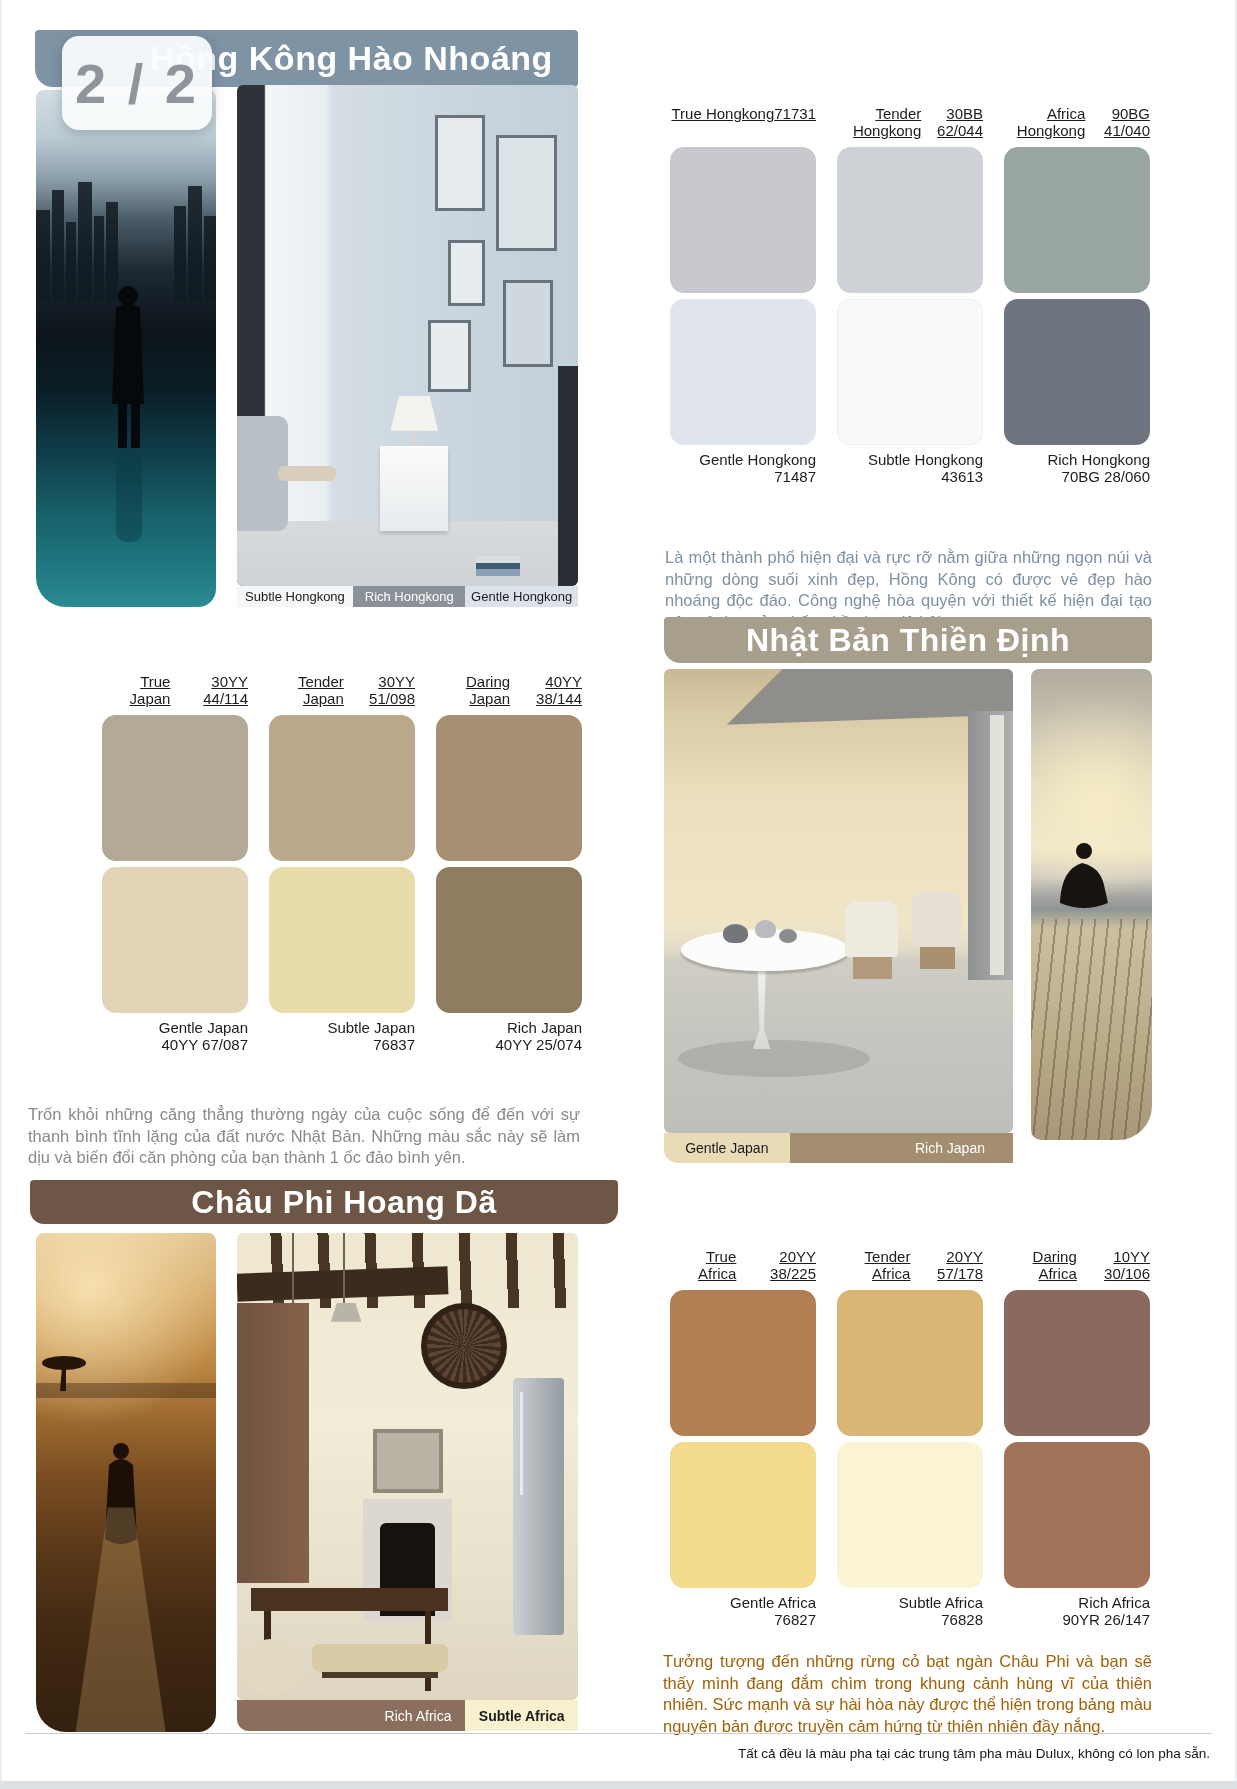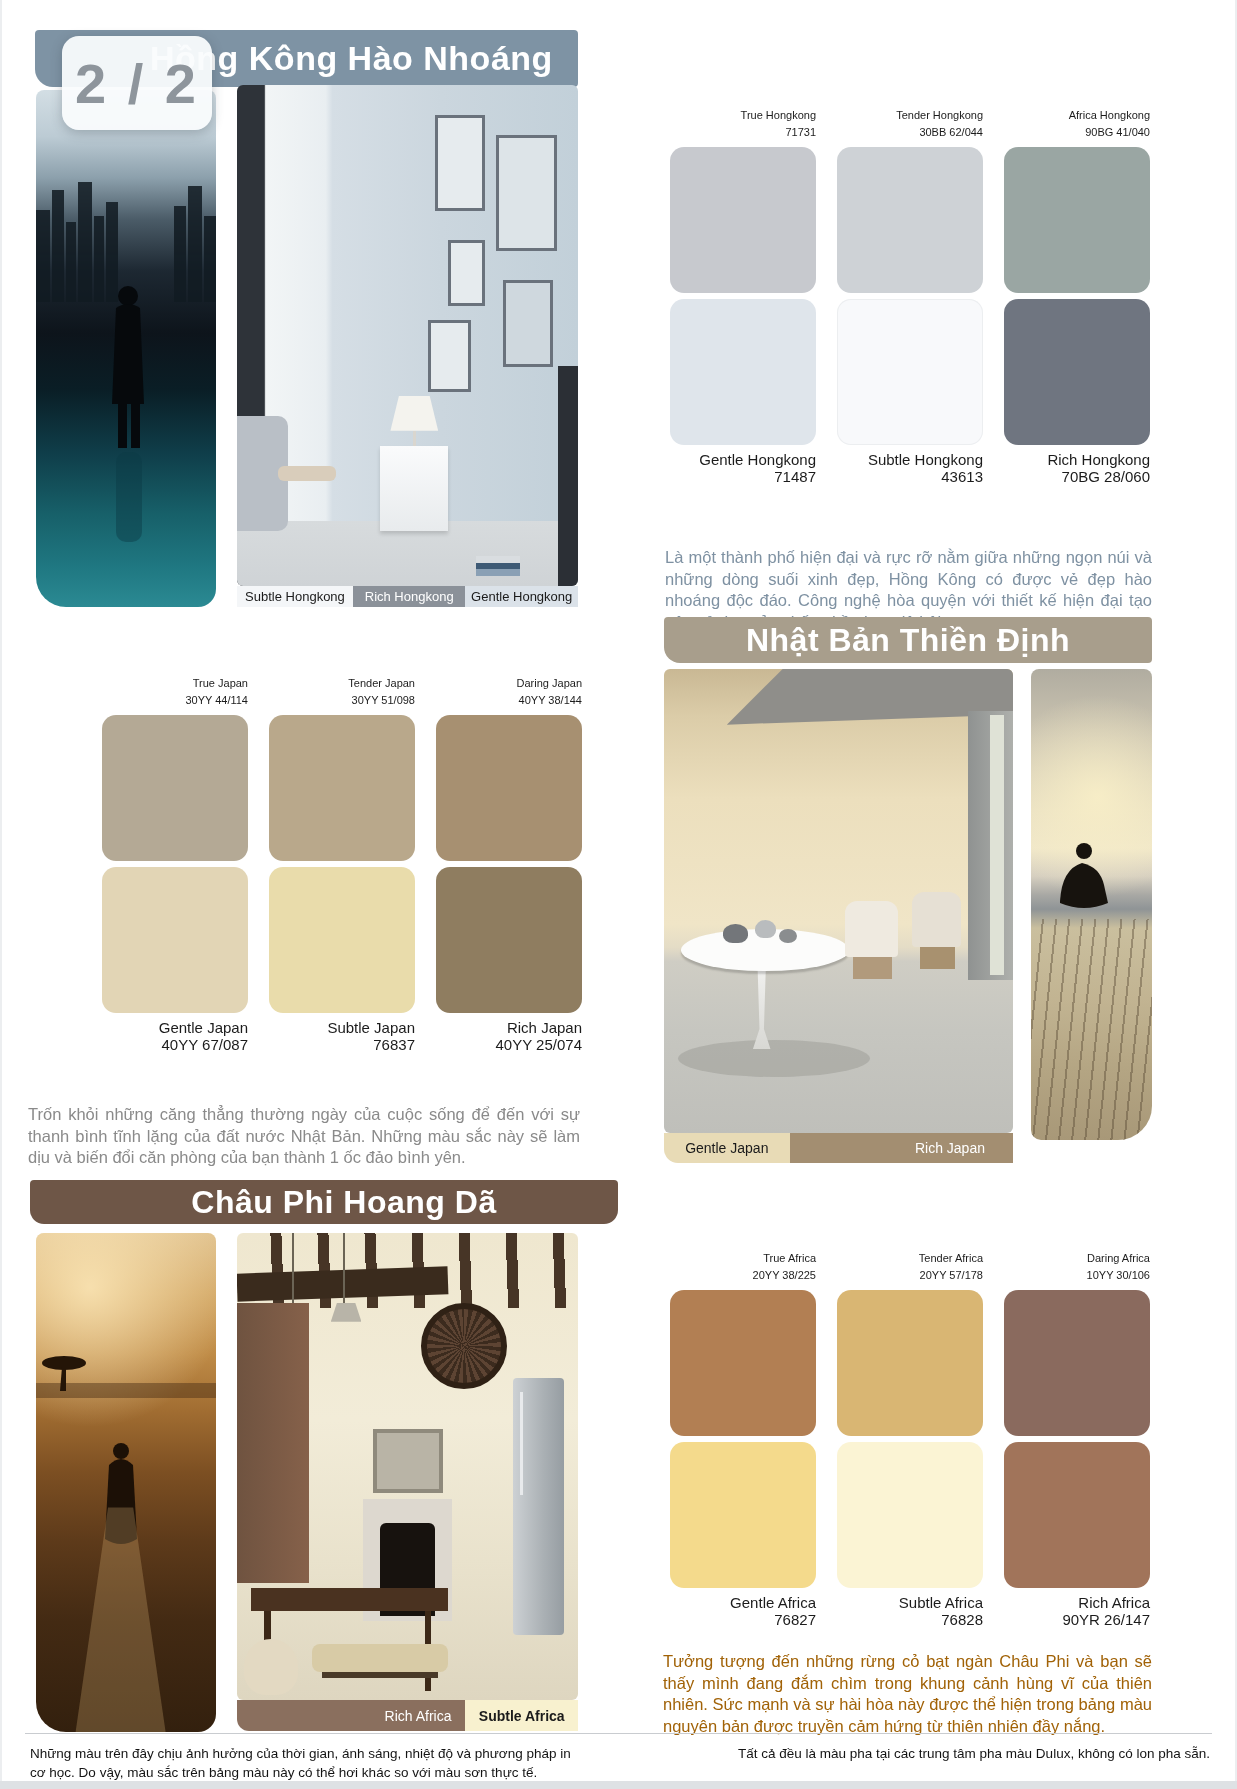--- a/index.html
+++ b/index.html
@@ -17,22 +17,22 @@
   .band-af{left:30px;top:1180px;width:548px;height:44px;border-radius:4px 4px 14px 14px;justify-content:center;padding-left:40px;}
 
   .badge{position:absolute;left:62px;top:36px;width:150px;height:94px;
          background:rgba(250,252,253,.94);border-radius:17px;display:flex;align-items:center;
          justify-content:center;font-size:56px;font-weight:600;color:#8e959c;letter-spacing:3px;
          box-shadow:0 3px 12px rgba(50,60,70,.28);z-index:30;}
 
   
   .sgrid{position:absolute;display:grid;grid-template-columns:repeat(3,146px);
          grid-template-rows:36px 146px 146px 36px;column-gap:21px;row-gap:6px;width:480px;}
-  .shead{display:flex;flex-direction:column;justify-content:flex-end;text-align:right;
-         font-size:11px;line-height:17px;color:#1c1c1c;}
+  .shead{display:flex;flex-direction:row;justify-content:flex-end;text-align:right;
+         font-size:15px;line-height:17px;color:#1c1c1c;text-decoration:underline;}
   .sfoot{display:flex;flex-direction:column;justify-content:flex-start;text-align:right;
          font-size:15px;line-height:17px;color:#1c1c1c;}
   .sw{border-radius:14px;}
 
   
   .para{position:absolute;text-align:justify;font-size:16.5px;line-height:21.5px;}
   .para-hk{left:665px;top:535px;width:487px;margin-top:12px;}
   .para-jp{left:28px;top:1104px;width:552px;}
   .para-af{left:663px;top:1651px;width:489px;}
 
@@ -307,16 +307,15 @@
     </div>
     <div class="sfoot">
       <div>Rich Africa</div>
       <div>90YR 26/147</div>
     </div>
   </div>
 
   <div class="para para-af" style="color: #a16207;">Tưởng tượng đến những rừng cỏ bạt ngàn Châu Phi và bạn sẽ thấy mình đang đắm chìm trong khung cảnh hùng vĩ của thiên nhiên. Sức mạnh và sự hài hòa này được thể hiện trong bảng màu nguyên bản được truyền cảm hứng từ thiên nhiên đầy nắng.</div>
 
   <div class="divider"></div>
-  <div class="footnote fn-left">Những màu trên đây chịu ảnh hưởng của thời gian, ánh sáng, nhiệt độ và phương pháp in cơ học. Do vậy, màu sắc trên bảng màu này có thể hơi khác so với màu sơn thực tế.</div>
   <div class="footnote fn-right">Tất cả đều là màu pha tại các trung tâm pha màu Dulux, không có lon pha sẵn.</div>
   <div class="bottombar"></div>
 </div>
 
 </body></html>

